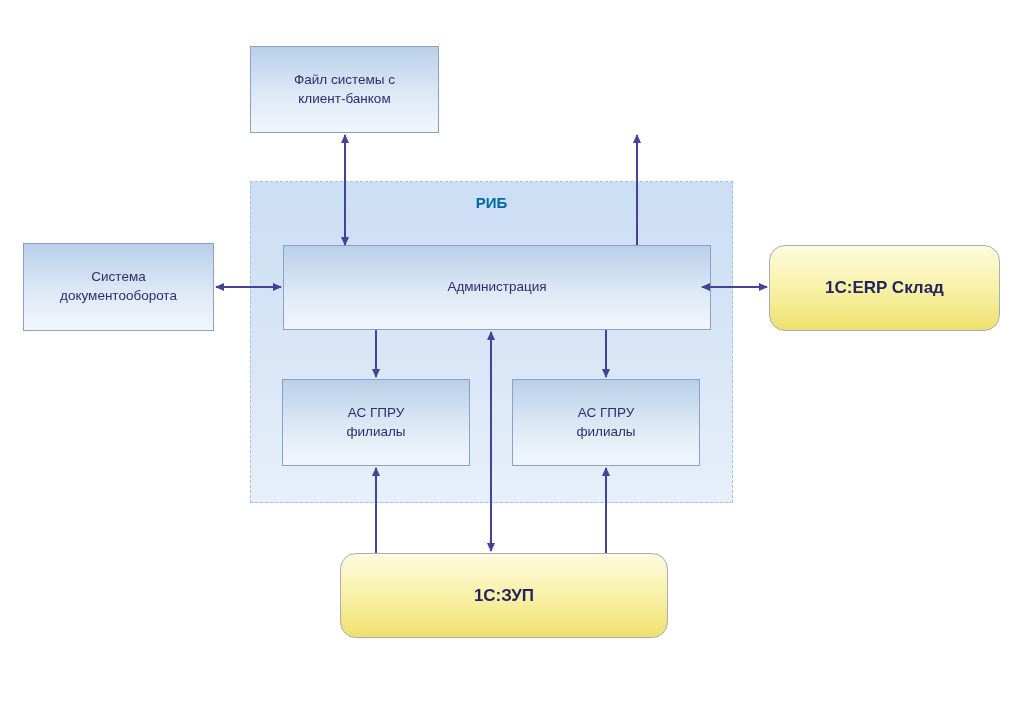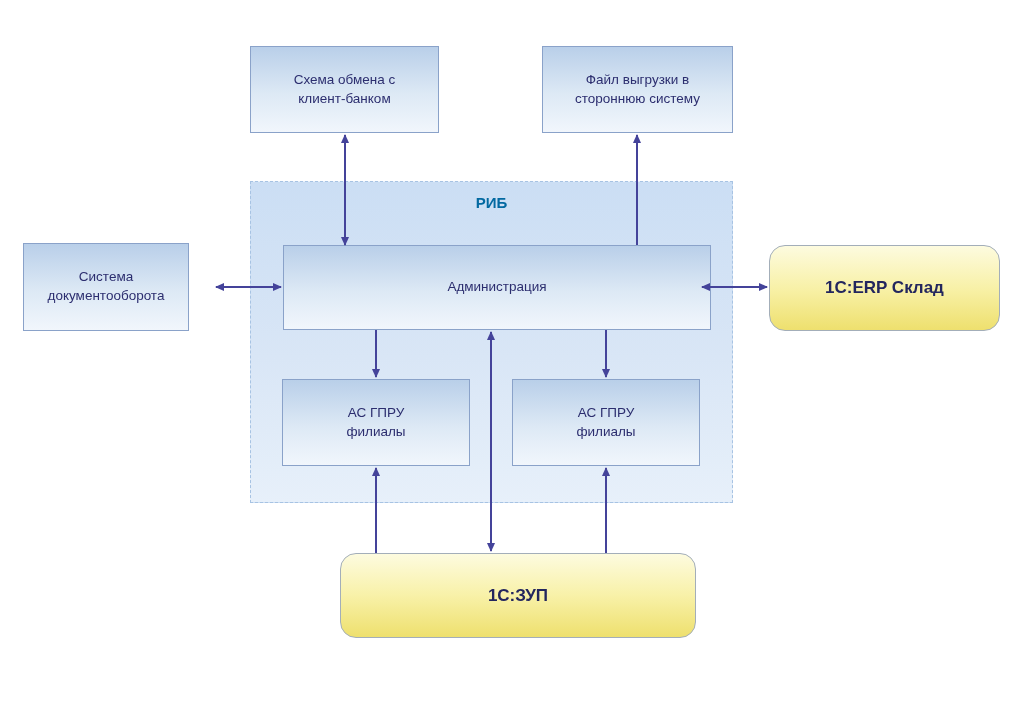--- a/index.html
+++ b/index.html
@@ -26,48 +26,46 @@
     background:linear-gradient(180deg,#b9cfe9 0%,#dde9f5 55%,#f1f6fc 100%);
     border:1px solid #8aa2c9;
   }
   .box.yellow{
     background:linear-gradient(180deg,#fdfbdf 0%,#f8f1a8 50%,#eee06e 100%);
     border:1.5px solid #a3aeb9;border-radius:16px;
     font-weight:bold;font-size:17px;color:#23265e;
   }
   .box-file-exchange{left:250px;top:46px;width:189px;height:87px;}
   .box-file-upload{left:542px;top:46px;width:191px;height:87px;}
-  .box-dms{left:23px;top:243px;width:166px;height:88px;}
+  .box-dms{left:23px;top:243px;width:191px;height:88px;}
   .box-admin{left:283px;top:245px;width:428px;height:85px;}
   .box-branch-left{left:282px;top:379px;width:188px;height:87px;}
   .box-branch-right{left:512px;top:379px;width:188px;height:87px;}
   .box-erp{left:769px;top:245px;width:231px;height:86px;text-align:center;}
-  .box-zup{left:340px;top:553px;width:356px;height:85px;}
+  .box-zup{left:340px;top:553px;width:328px;height:85px;}
   .edges{
     position:absolute;left:0;top:0;width:1024px;height:716px;
     z-index:5;pointer-events:none;
   }
   .caption{
     position:absolute;left:0;top:680px;width:1024px;text-align:center;
     color:#99a3b0;font-size:17px;z-index:2;
   }
 </style>
 </head>
 <body>
 
 <div class="stage">
 
   <div class="rib"></div>
   <div class="rib-label">РИБ</div>
 
-  <div class="box blue box-file-exchange">Схема обмена с
+  <div class="box blue box-file-exchange">Файл системы с
 клиент-банком</div>
 
-  <div class="box blue box-file-upload">Файл выгрузки в
-стороннюю систему</div>
 
   <div class="box blue box-dms">Система
 документооборота</div>
 
   <div class="box blue box-admin">Администрация</div>
 
   <div class="box blue box-branch-left">АС ГПРУ
 филиалы</div>
 
   <div class="box blue box-branch-right">АС ГПРУ

